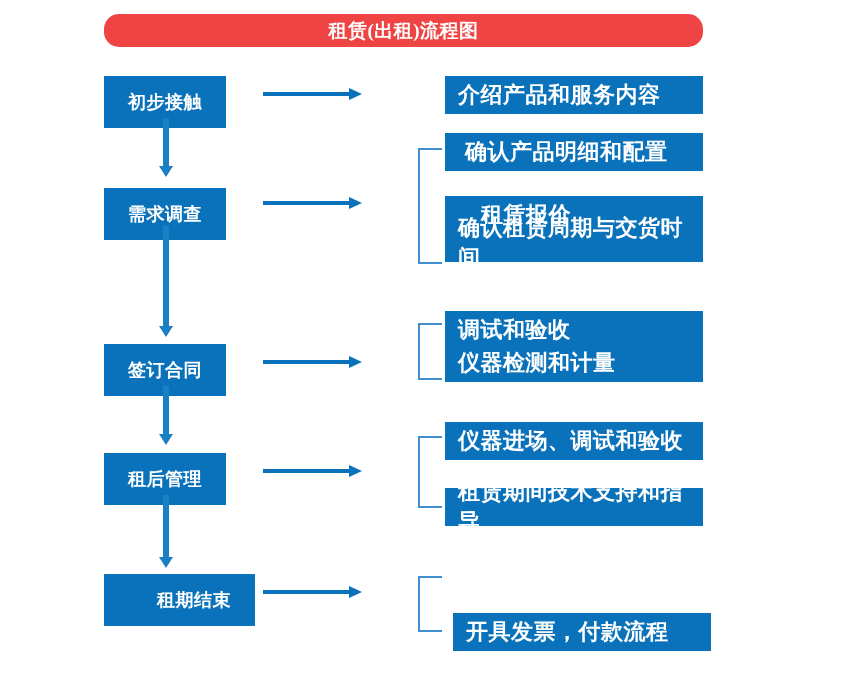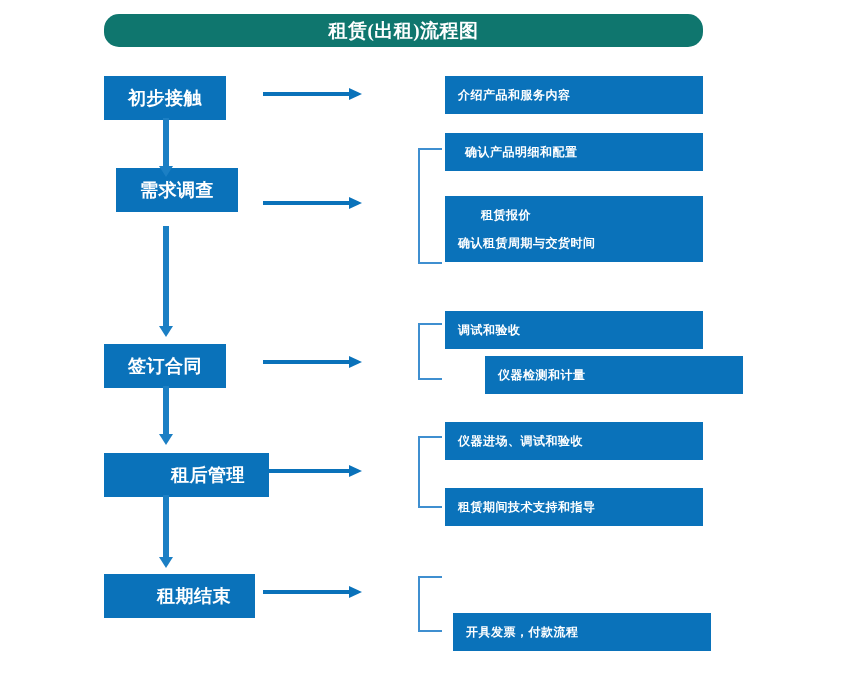--- a/index.html
+++ b/index.html
@@ -20,56 +20,56 @@
     height: 688px;
   }
 
   
   .title-bar {
     position: absolute;
     left: 104px;
     top: 14px;
     width: 599px;
     height: 33px;
-    background: #0f766e;
+    background: #ef4444;
     color: #ffffff;
     font-size: 19px;
     font-weight: bold;
     display: flex;
     align-items: center;
     justify-content: center;
     letter-spacing: 0.5px;
     border-radius: 15px;
   }
 
   
   .stage-box {
     position: absolute;
     left: 104px;
     width: 122px;
-    height: 44px;
+    height: 52px;
     background: #0a72ba;
     color: #ffffff;
     font-size: 18px;
     font-weight: bold;
     display: flex;
     align-items: center;
     justify-content: center;
     letter-spacing: 0.5px;
   }
 
   
   .detail-box {
     position: absolute;
     left: 445px;
     width: 258px;
     height: 38px;
     background: #0a72ba;
     color: #ffffff;
-    font-size: 12px;
+    font-size: 22px;
     font-weight: bold;
     display: flex;
     align-items: center;
     padding-left: 13px;
     box-sizing: border-box;
     letter-spacing: 0.5px;
   }
 
   
   .h-arrow {
@@ -132,30 +132,30 @@
   }
 </style>
 </head>
 <body>
 
 <div id="canvas">
 
   <div class="title-bar">租赁(出租)流程图</div>
 
 <div class="stage-box" style="top: 76px;">初步接触</div>
-    <div class="stage-box" style="top: 168px; margin-left: 12px;">需求调查</div>
+    <div class="stage-box" style="top: 188px;">需求调查</div>
     <div class="stage-box" style="top: 344px;">签订合同</div>
-    <div class="stage-box" style="top: 453px; padding-left: 43px;">租后管理</div>
+    <div class="stage-box" style="top: 453px;">租后管理</div>
     <div class="stage-box" style="top: 574px; padding-left: 29px;">租期结束</div>
     <div class="detail-box" style="top: 76px;">介绍产品和服务内容</div>
     <div class="detail-box" style="top: 133px; padding-left: 20px;">确认产品明细和配置</div>
     <div class="detail-box" style="top: 196px; padding-left: 36px;">租赁报价</div>
     <div class="detail-box" style="top: 224px;">确认租赁周期与交货时间</div>
     <div class="detail-box" style="top: 311px;">调试和验收</div>
-    <div class="detail-box" style="top: 356px; margin-left: 40px;">仪器检测和计量</div>
+    <div class="detail-box" style="top: 344px;">仪器检测和计量</div>
     <div class="detail-box" style="top: 422px;">仪器进场、调试和验收</div>
     <div class="detail-box" style="top: 488px;">租赁期间技术支持和指导</div>
     <div class="detail-box" style="top: 613px; margin-left: 8px;">开具发票，付款流程</div>
     <div class="h-arrow" style="top: 87px;">
       <div class="shaft"></div>
       <div class="head"></div>
     </div>
     <div class="h-arrow" style="top: 196px;">
       <div class="shaft"></div>
       <div class="head"></div>

